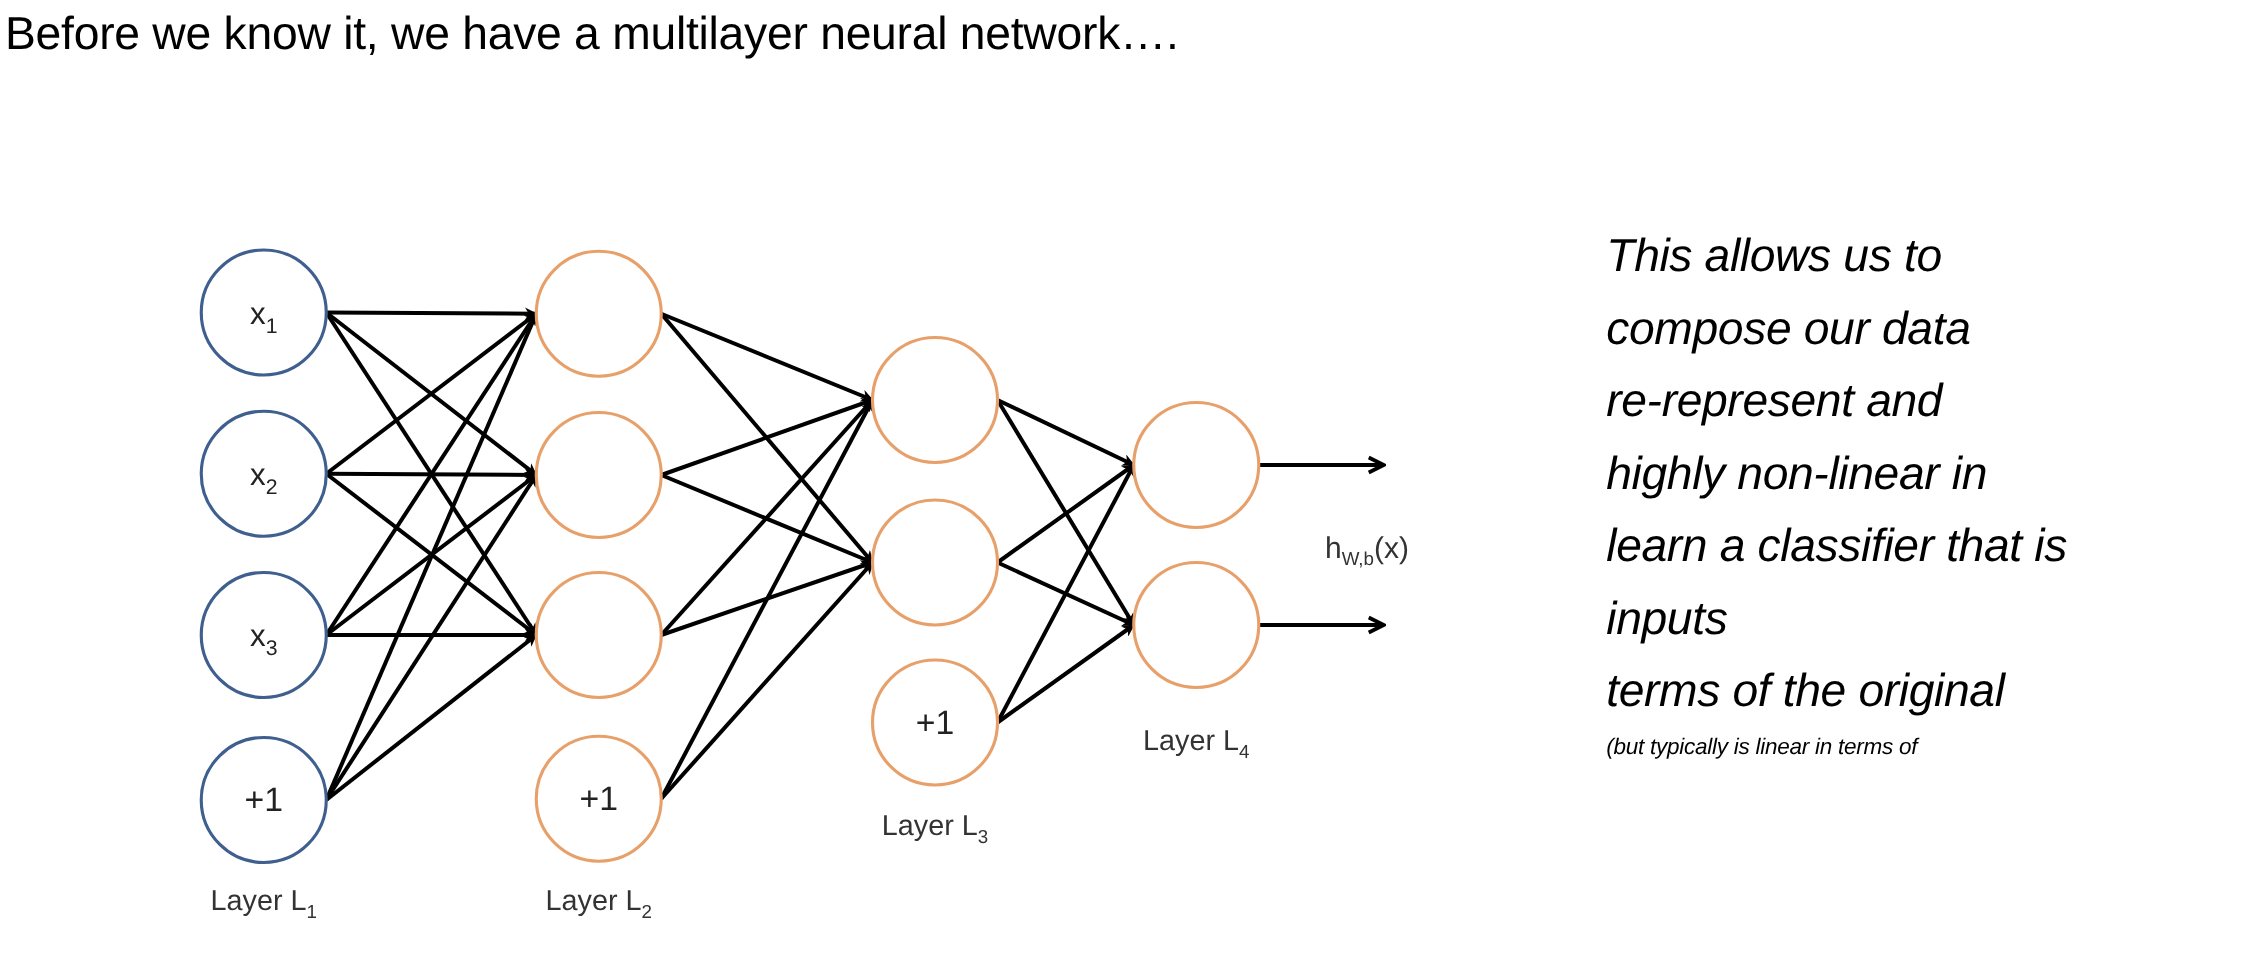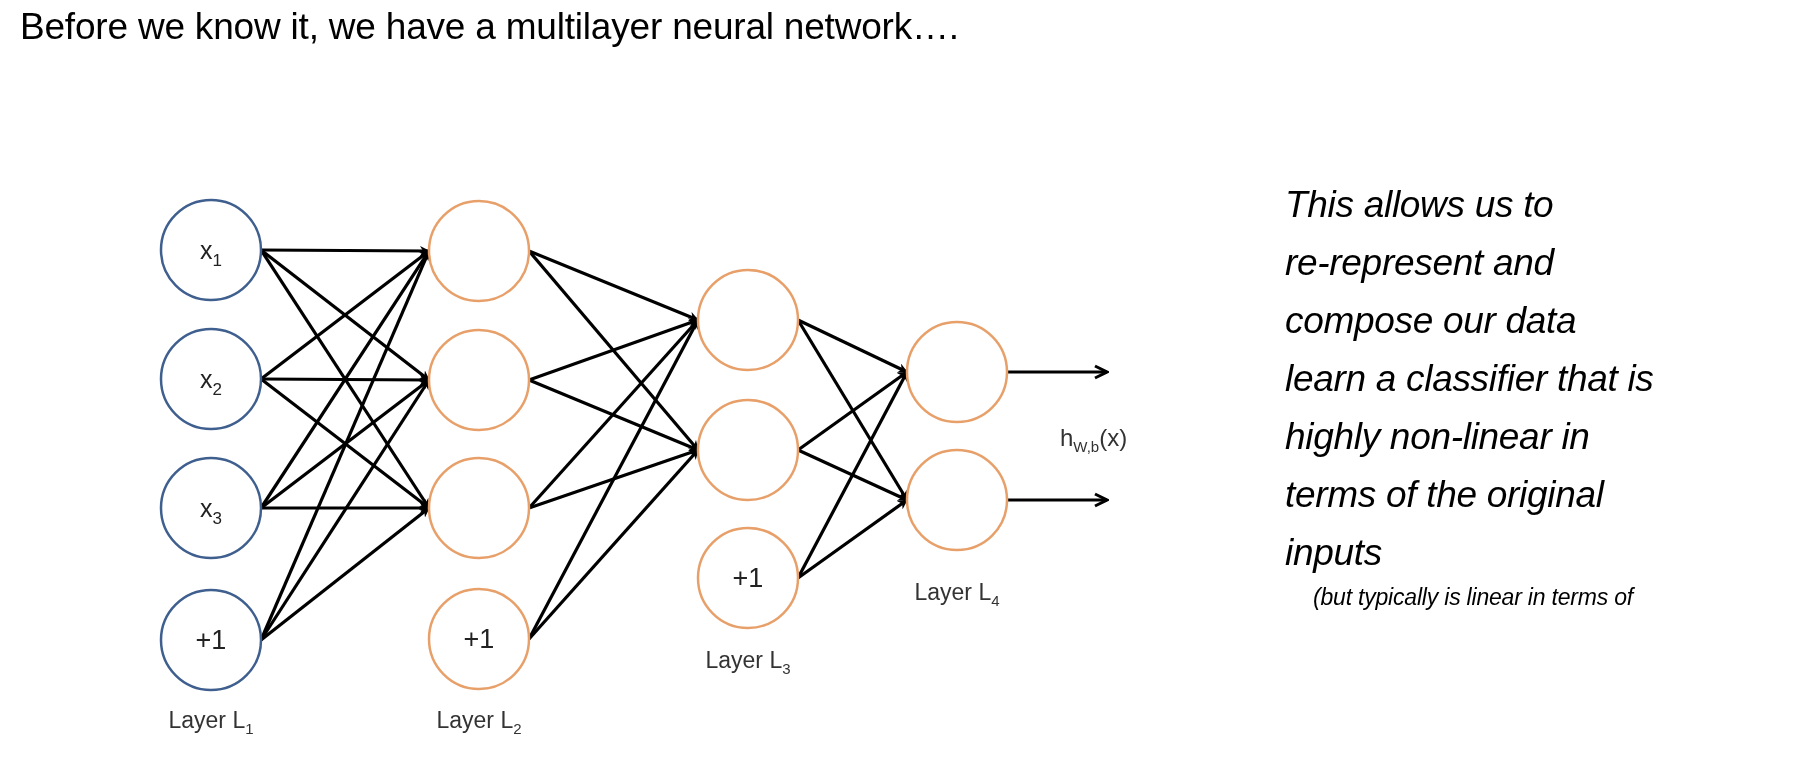--- a/index.html
+++ b/index.html
@@ -1,21 +1,21 @@
 <!DOCTYPE html>
 <html><head>
   <meta charset="utf-8">
   <style>
     html, body { margin:0; padding:0; background:#ffffff; }
     body { width:1813px; height:770px; position:relative; overflow:hidden; font-family:"Liberation Sans", sans-serif; color:#000; }
-    .title { position:absolute; left:20px; top:6px; font-size:37px; white-space:nowrap; letter-spacing:-0.2px; }
+    .title { position:absolute; left:4px; top:6px; font-size:37px; white-space:nowrap; letter-spacing:-0.2px; }
     #diagram { position:absolute; left:0; top:0; }
     .side { position:absolute; left:1285px; top:176px; font-style:italic; }
     .side .big { font-size:37px; line-height:58px; white-space:nowrap; letter-spacing:-0.3px; }
-    .side .small { font-size:23px; line-height:39px; white-space:nowrap; margin-top:-4px; letter-spacing:-0.2px;margin-left:28px; }
+    .side .small { font-size:18px; line-height:39px; white-space:nowrap; margin-top:-4px; letter-spacing:-0.2px; }
   </style>
 </head>
 <body>
 
 <div class="title">Before we know it, we have a multilayer neural network….</div>
 
 <svg id="diagram" width="1813" height="770" xmlns="http://www.w3.org/2000/svg">
   <defs>
     <marker id="arrowhead" markerWidth="10" markerHeight="10" refX="9" refY="5" orient="auto" markerUnits="userSpaceOnUse">
       <path d="M0,0 L10,5 L0,10 L3,5 z" fill="#000"></path>
@@ -105,20 +105,20 @@
       <text x="211" y="728" text-anchor="middle" font-family="&quot;Liberation Sans&quot;, sans-serif" font-size="23" fill="#333333"><tspan>Layer L</tspan><tspan font-size="15" dy="6">1</tspan></text>
       <text x="479" y="728" text-anchor="middle" font-family="&quot;Liberation Sans&quot;, sans-serif" font-size="23" fill="#333333"><tspan>Layer L</tspan><tspan font-size="15" dy="6">2</tspan></text>
       <text x="748" y="668" text-anchor="middle" font-family="&quot;Liberation Sans&quot;, sans-serif" font-size="23" fill="#333333"><tspan>Layer L</tspan><tspan font-size="15" dy="6">3</tspan></text>
       <text x="957" y="600" text-anchor="middle" font-family="&quot;Liberation Sans&quot;, sans-serif" font-size="23" fill="#333333"><tspan>Layer L</tspan><tspan font-size="15" dy="6">4</tspan></text>
       <text x="1060" y="446" text-anchor="start" font-family="&quot;Liberation Sans&quot;, sans-serif" font-size="24" fill="#333333"><tspan>h</tspan><tspan font-size="15" dy="6">W,b</tspan><tspan dy="-6">(x)</tspan></text>
     </g>
 </svg>
 
 <div class="side">
   <div class="big">This allows us to</div>
+  <div class="big">compose our data</div>
   <div class="big">re-represent and</div>
-  <div class="big">compose our data</div>
+  <div class="big">highly non-linear in</div>
   <div class="big">learn a classifier that is</div>
-  <div class="big">highly non-linear in</div>
+  <div class="big">inputs</div>
   <div class="big">terms of the original</div>
-  <div class="big">inputs</div>
   <div class="small">(but typically is linear in terms of</div>
 </div>
 
 </body></html>

